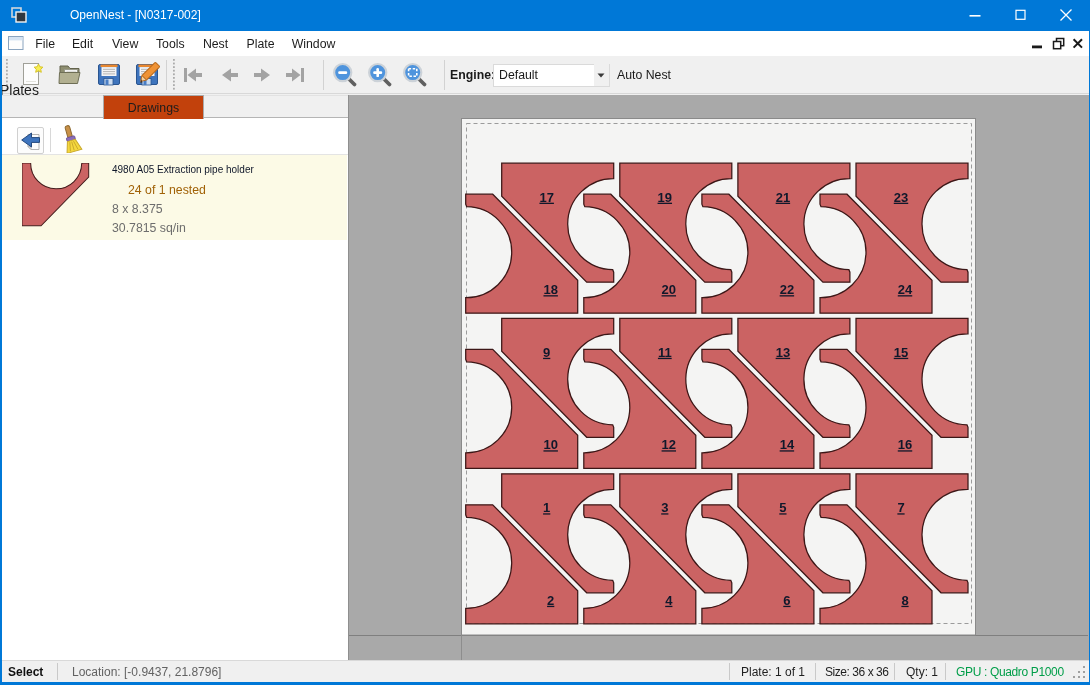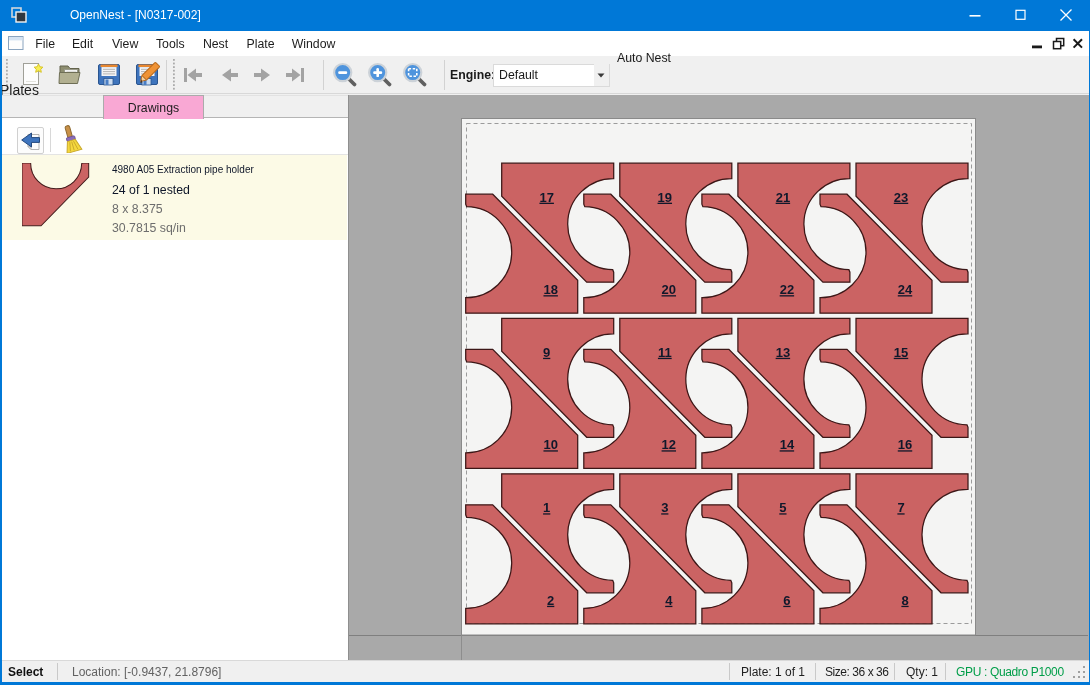--- a/index.html
+++ b/index.html
@@ -139,21 +139,21 @@
 <circle cx="10.7" cy="10.6" r="8.6" fill="#4f94dd" stroke="#ccd2d8" stroke-width="2.2"></circle>
 <rect x="6.6" y="6.8" width="8.2" height="7.4" fill="none" stroke="#fff" stroke-width="1.6" stroke-dasharray="2.5 1.6"></rect>
   </svg>
 <div class="abs" style="left:450px;top:56px;height:38px;line-height:39px;font-size:12.3px;font-weight:bold;color:#1a1a1a">Engine:</div>
 <div class="abs" style="left:493px;top:63.5px;width:117px;height:23px;background:#fff;border:1px solid #dadada"></div>
 <div class="abs" style="left:499px;top:56px;height:51px;line-height:39px;font-size:12.3px;color:#1a1a1a">Default</div>
 <svg class="abs" style="left:594px;top:64px" width="15" height="22" viewBox="0 0 15 22">
     <rect x="0" y="0" width="15" height="22" fill="#f0f0f0"></rect>
     <path d="M3.5 9.5 h7 l-3.5 4 z" fill="#3a3a3a"></path>
   </svg>
-<div class="abs" style="left:617px;top:39px;height:38px;line-height:39px;font-size:12.3px;color:#1a1a1a">Auto Nest</div>
+<div class="abs" style="left:617px;top:56px;height:38px;line-height:39px;font-size:12.3px;color:#1a1a1a">Auto Nest</div>
 <div id="content" class="abs">
 <div id="leftpanel" class="abs"></div>
 <svg style="position:absolute;left:348px;top:0" width="742" height="565" viewBox="348 95 742 565">
 <rect x="348" y="95" width="742" height="565" fill="#a9a9a9"></rect>
 <line x1="348" y1="635.5" x2="1088" y2="635.5" stroke="#7f7f7f" stroke-width="1"></line>
 <line x1="461.5" y1="635" x2="461.5" y2="660" stroke="#8d8d8d" stroke-width="1"></line>
 <rect x="461.5" y="118.5" width="514" height="516.5" fill="#f4f4f3" stroke="#8a8a8a" stroke-width="1"></rect>
 <rect x="466.5" y="123.5" width="505" height="500" fill="none" stroke="#9b9b9b" stroke-width="1" stroke-dasharray="4 3"></rect>
 <defs>
         <path id="pp" d="M0 0 H112 V15.5 A45.5 45.5 0 1 0 111 106.5 L112 109 V119 H85 L0 33 Z"></path>
@@ -204,21 +204,21 @@
 <text x="668.8" y="604.8" text-anchor="middle" font-family="Liberation Sans, sans-serif" font-size="13" font-weight="bold" fill="#10182b" text-decoration="underline">4</text>
 <text x="782.9" y="512.3" text-anchor="middle" font-family="Liberation Sans, sans-serif" font-size="13" font-weight="bold" fill="#10182b" text-decoration="underline">5</text>
 <text x="786.9" y="604.8" text-anchor="middle" font-family="Liberation Sans, sans-serif" font-size="13" font-weight="bold" fill="#10182b" text-decoration="underline">6</text>
 <text x="901.0" y="512.3" text-anchor="middle" font-family="Liberation Sans, sans-serif" font-size="13" font-weight="bold" fill="#10182b" text-decoration="underline">7</text>
 <text x="905.0" y="604.8" text-anchor="middle" font-family="Liberation Sans, sans-serif" font-size="13" font-weight="bold" fill="#10182b" text-decoration="underline">8</text>
 </svg>
 </div>
 <div class="abs" style="left:0;top:95px;width:348px;height:23px;background:#f0f0f0;border-bottom:1px solid #b5b5b5"></div>
 <div class="abs" style="left:0;top:95px;width:348px;height:10px;background:#f0f0f0;border-top:1px solid #e2e2e2"></div>
 <div class="abs" style="left:0;top:78px;width:103px;height:23px;line-height:24px;font-size:14px;color:#1c1c1c">Plates</div>
-<div class="abs" style="left:103px;top:95px;width:101px;height:24px;background:#f9a8d4;border:1px solid #ababab;border-bottom:none;line-height:25px;text-align:center;font-size:12.3px;color:#1c1c1c">Drawings</div>
+<div class="abs" style="left:103px;top:95px;width:101px;height:24px;background:#c2410c;border:1px solid #ababab;border-bottom:none;line-height:25px;text-align:center;font-size:12.3px;color:#1c1c1c">Drawings</div>
 <div class="abs" style="left:17px;top:126.5px;width:27px;height:27px;background:#fcfcfc;border:1px solid #d0d0d0;border-radius:2px"></div>
 <svg class="abs" style="left:17px;top:126.5px" width="27" height="27" viewBox="0 0 27 27">
 <path d="M11 7.5 h11 v15 h-8 l-3-3 z" fill="#fcfcfc" stroke="#b3b3b3" stroke-width="1"></path>
 <path d="M14 22.5 l-3-3 h3 z" fill="#e3e3e3" stroke="#b3b3b3" stroke-width="0.8"></path>
 <path d="M22.5 10.6 h-8 v-4.6 l-9.8 7 9.8 7 v-4.6 h8 z" fill="#3e74bd" stroke="#24497e" stroke-width="1"></path>
 </svg>
 <div class="vsep" style="left:50px;top:128px;height:24px;background:#d8d8d8"></div>
 <svg class="abs" style="left:57px;top:125px" width="27" height="28" viewBox="0 0 27 28">
 <g transform="rotate(-16 13 14)">
 <rect x="11.4" y="0.5" width="4.6" height="12.5" rx="2" fill="#c89048" stroke="#8f6a30" stroke-width="1"></rect>
@@ -226,21 +226,21 @@
 <path d="M9.8 15.8 h8.2 l3.6 11.2 h-15.4 z" fill="#f5d83e" stroke="#c9a92e" stroke-width="1"></path>
 <path d="M12 17 l-2 9 M13.9 17 l0 9 M15.8 17 l2 9" stroke="#c9a92e" stroke-width="0.9" fill="none"></path>
 </g>
   </svg>
 <div class="abs" style="left:0;top:153.5px;width:348px;height:1px;background:#e4e4e4"></div>
 <div class="abs" style="left:0;top:154.5px;width:347px;height:85px;background:#fcfae6"></div>
 <svg style="position:absolute;left:22px;top:163px" width="71" height="67" viewBox="0 0 121 114">
     <path d="M0 112 V0 H15.5 A45.5 45.5 0 1 0 106.5 1 L109 0 H119 V25 L34 112 Z" transform="scale(0.955)" fill="#cb6363" stroke="#431c1c" stroke-width="1.8"></path>
   </svg>
 <div class="abs" style="left:112px;top:163px;height:14px;line-height:14px;font-size:10px;font-weight:normal;color:#0f172a">4980 A05 Extraction pipe holder</div>
-<div class="abs" style="left:112px;top:184px;height:13px;line-height:13px;font-size:12.3px;color:#0f172a">24 of 1 nested</div>
+<div class="abs" style="left:128px;top:184px;height:13px;line-height:13px;font-size:12.3px;color:#a16207">24 of 1 nested</div>
 <div class="abs" style="left:112px;top:203px;height:13px;line-height:13px;font-size:12.3px;color:#6d6d6d">8 x 8.375</div>
 <div class="abs" style="left:112px;top:222px;height:13px;line-height:13px;font-size:12.3px;color:#6d6d6d">30.7815 sq/in</div>
 <div class="abs" style="left:348px;top:95px;width:1px;height:565px;background:#8f8f8f"></div>
 <div id="statusbar" class="abs"></div>
 <div class="st" style="left:8px;top:661px;color:#111;font-weight:bold">Select</div>
 <div class="vsep" style="left:56.5px;top:663px;height:17px"></div>
 <div class="vsep" style="left:729.3px;top:663px;height:17px"></div>
 <div class="vsep" style="left:814.5px;top:663px;height:17px"></div>
 <div class="vsep" style="left:894.3px;top:663px;height:17px"></div>
 <div class="vsep" style="left:945.1px;top:663px;height:17px"></div>

